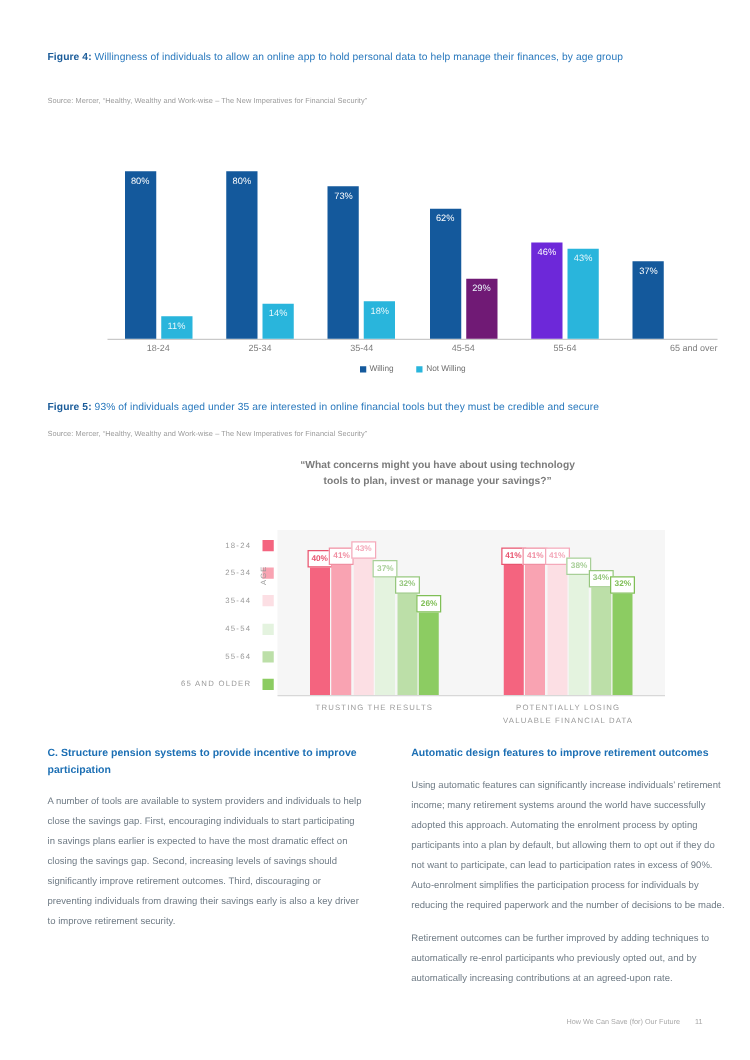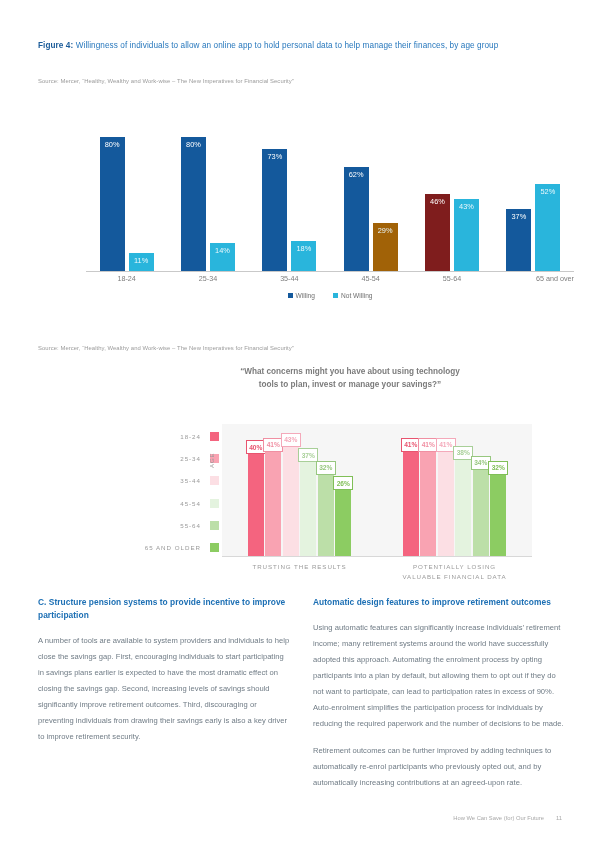--- a/index.html
+++ b/index.html
@@ -105,21 +105,21 @@
   .c2-xlabels { position: absolute; left: 0; top: 138px; width: 310px; }
   .c2-xlabel {
     position: absolute; text-align: center;
     font-size: 6.2px; color: #9a9a9a; letter-spacing: 0.15em;
     line-height: 9.5px;
   }
 
   
   .col { position: absolute; width: 252px; }
   #col-left { left: 38px; top: 596px; }
-  #col-right { left: 313px; top: 596px; }
+  #col-right { left: 329px; top: 596px; }
   .col h3 {
     font-size: 8.4px; font-weight: bold; line-height: 13px;
     color: #1c6fb4; margin-bottom: 11px; letter-spacing: 0.005em;
   }
   .col p {
     font-size: 7.6px; line-height: 16px;
     color: #6f7b85; margin-bottom: 11px;
     letter-spacing: 0.003em;
   }
 
@@ -165,38 +165,35 @@
             <span class="vlabel">73%</span>
           </div>
           <div class="c1-bar light" style="width: 25px; height: 30.06px; background: rgb(41, 181, 220); margin-left: 4px;">
             <span class="vlabel">18%</span>
           </div>
         </div>
         <div class="c1-group" style="left: 257.667px; width: 54px;">
           <div class="c1-bar" style="width: 25px; height: 103.54px; background: rgb(20, 89, 156);">
             <span class="vlabel">62%</span>
           </div>
-          <div class="c1-bar light" style="width: 25px; height: 48.43px; background: #a16207; margin-left: 4px;">
+          <div class="c1-bar light" style="width: 25px; height: 48.43px; background: #701a75; margin-left: 4px;">
             <span class="vlabel">29%</span>
           </div>
         </div>
         <div class="c1-group" style="left: 339px; width: 54px;">
-          <div class="c1-bar" style="width: 25px; height: 76.82px; background: #7f1d1d;">
+          <div class="c1-bar" style="width: 25px; height: 76.82px; background: #6d28d9;">
             <span class="vlabel">46%</span>
           </div>
           <div class="c1-bar light" style="width: 25px; height: 71.81px; background: rgb(41, 181, 220); margin-left: 4px;">
             <span class="vlabel">43%</span>
           </div>
         </div>
         <div class="c1-group" style="left: 420.333px; width: 54px;">
           <div class="c1-bar" style="width: 25px; height: 61.79px; background: rgb(20, 89, 156);">
             <span class="vlabel">37%</span>
-          </div>
-          <div class="c1-bar light" style="width: 25px; height: 86.84px; background: rgb(41, 181, 220); margin-left: 4px;">
-            <span class="vlabel">52%</span>
           </div>
         </div>
       </div>
     <div class="c1-xlabels" id="c1-xlabels">
         <div class="c1-xlabel" style="left: 0px; width: 81.3333px;">18-24</div>
         <div class="c1-xlabel" style="left: 81.3333px; width: 81.3333px;">25-34</div>
         <div class="c1-xlabel" style="left: 162.667px; width: 81.3333px;">35-44</div>
         <div class="c1-xlabel" style="left: 244px; width: 81.3333px;">45-54</div>
         <div class="c1-xlabel" style="left: 325.333px; width: 81.3333px;">55-64</div>
         <div class="c1-xlabel" style="left: 406.667px; width: 81.3333px; text-align: right;">65 and over</div>
@@ -206,20 +203,23 @@
           <span class="lg-swatch" style="background: rgb(20, 89, 156);"></span>
           <span class="lg-text">Willing</span>
         </div>
         <div class="lg-item">
           <span class="lg-swatch" style="background: rgb(41, 181, 220);"></span>
           <span class="lg-text">Not Willing</span>
         </div>
       </div>
   </div>
 
+  <div class="fig-head" style="left:38px; top:320px; width:528px;">
+    <span class="fignum">Figure 5:</span><span> 93% of individuals aged under 35 are interested in online financial tools but they must be credible and secure</span>
+  </div>
   <div class="source" style="left:38px; top:345px;">Source: Mercer, “Healthy, Wealthy and Work-wise – The New Imperatives for Financial Security”</div>
 
   <div class="c2-title">
     <div>“What concerns might you have about using technology</div>
     <div>tools to plan, invest or manage your savings?”</div>
   </div>
 
   <div id="c2-legend">
       <div class="c2-lg-row">
         <span class="c2-lg-label">18-24</span>

